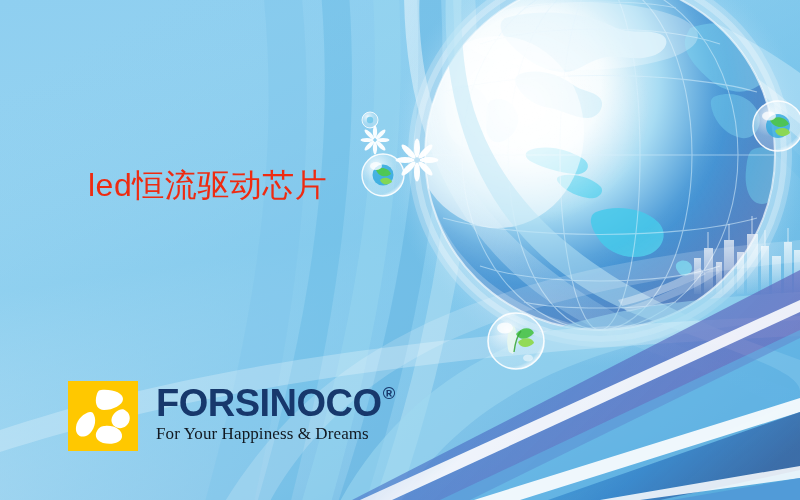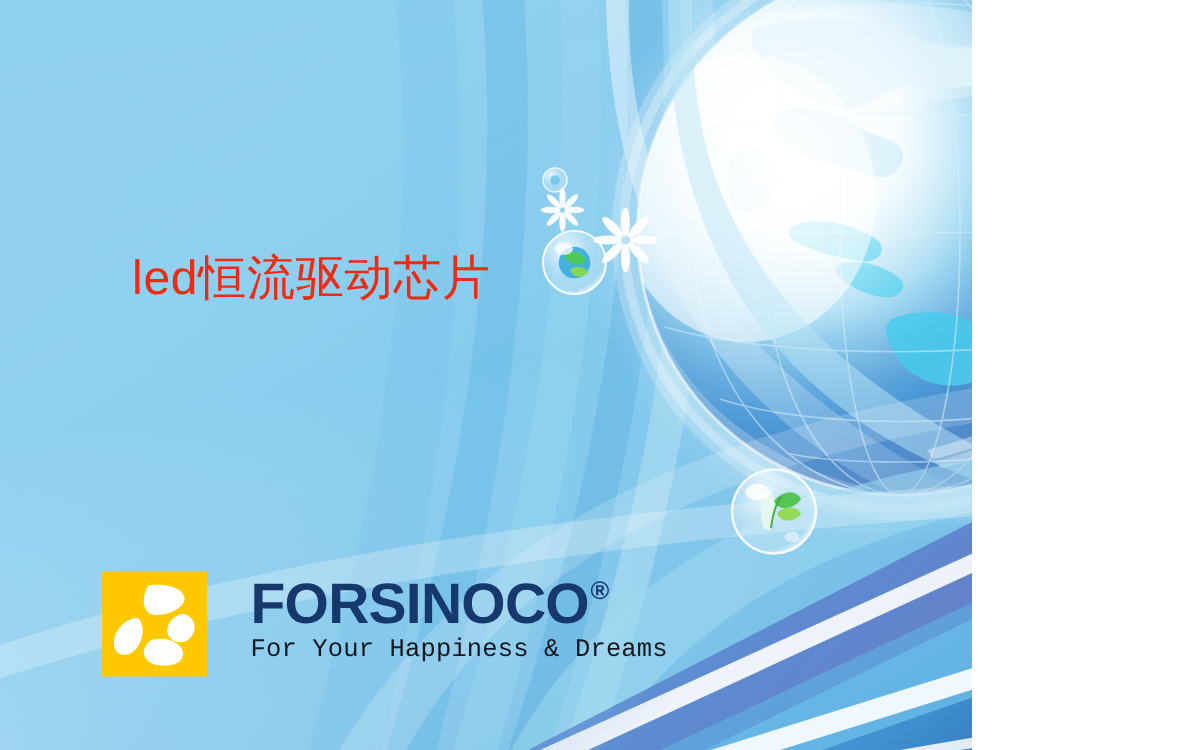--- a/index.html
+++ b/index.html
@@ -2,21 +2,21 @@
 <html><head>
 <meta charset="utf-8">
 <style>
   html, body {
     margin: 0;
     padding: 0;
     background: #ffffff;
   }
   #banner {
     position: relative;
-    width: 648px;
+    width: 800px;
     height: 500px;
     overflow: hidden;
     font-family: "Liberation Sans", sans-serif;
     background: #8ccded;
   }
   #bannerSvg {
     position: absolute;
     left: 0; top: 0;
     width: 800px;
     height: 500px;
@@ -55,21 +55,21 @@
   }
   .logo-mark {
     width: 70px;
     height: 70px;
     background: #ffc800;
     flex: 0 0 auto;
     position: relative;
   }
   .logo-mark svg { display: block; }
   .logo-text {
-    margin-left: 29px;
+    margin-left: 18px;
     padding-top: 2px;
   }
   .logo-wordmark {
     display: flex;
     align-items: flex-start;
     color: #17386c;
     font-family: "Liberation Sans", sans-serif;
     font-weight: bold;
     font-size: 38px;
     line-height: 40px;
@@ -77,21 +77,21 @@
   }
   .logo-reg {
     font-size: 17px;
     line-height: 17px;
     margin-left: 1px;
     margin-top: 2px;
     font-weight: bold;
   }
   .logo-tagline {
     color: #111820;
-    font-family: Liberation Mono, monospace;
+    font-family: Liberation Serif, serif;
     font-size: 17px;
     line-height: 20px;
     margin-top: 1px;
     letter-spacing: 0.1px;
     white-space: nowrap;
   }
 </style>
 </head>
 <body>
 

